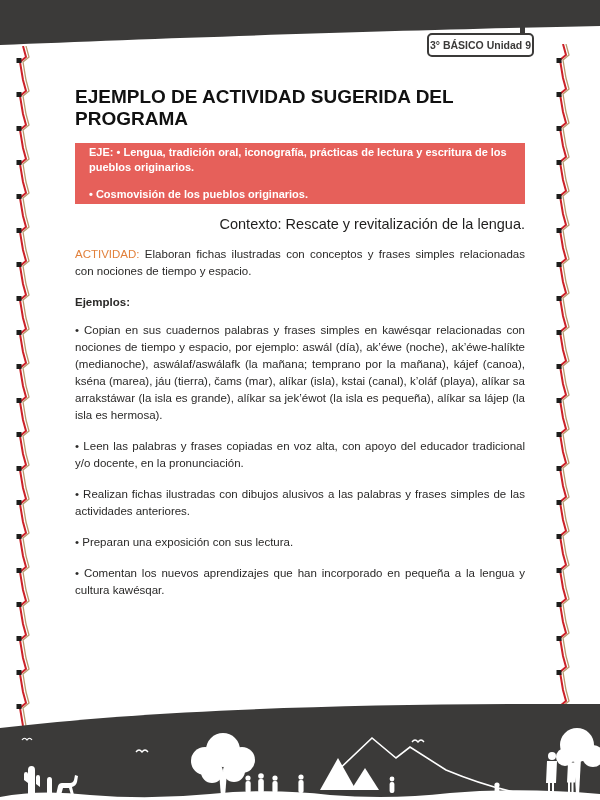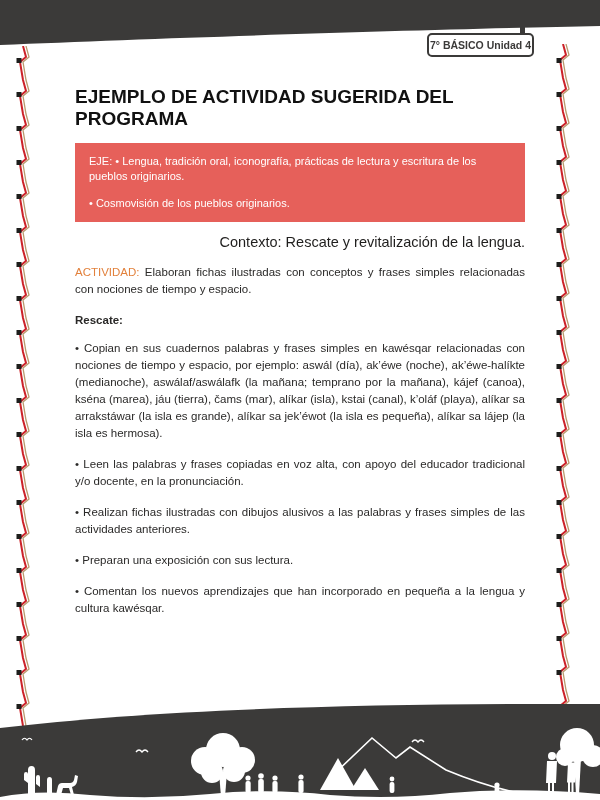--- a/index.html
+++ b/index.html
@@ -21,21 +21,21 @@
   
   .border-left{position:absolute;left:8px;top:46px;width:30px;height:680px;overflow:hidden;}
   .border-right{position:absolute;left:548px;top:44px;width:30px;height:660px;overflow:hidden;}
   
   .content{position:absolute;left:75px;top:86px;width:450px;}
   .doc-title{
     margin:0;font-size:19px;font-weight:bold;color:#111111;
   }
   .eje-box{
     margin-top:13px;background:#e6605a;color:#ffffff;
-    padding:11px 14px;font-size:11px;font-weight:normal;line-height:1.4;
+    padding:2px 14px;font-size:11px;font-weight:bold;line-height:1.4;
   }
   .eje-box p{margin:0;}
   .eje-box p + p{margin-top:11px;}
   .contexto{margin:12px 0 0 0;font-size:14.5px;color:#1f1e1d;text-align:right;}
   .para{margin:14px 0 0 0;font-size:11.5px;line-height:1.48;text-align:justify;}
   .activity-label{color:#e2813c;}
   .examples-heading{margin:16px 0 0 0;font-size:11.5px;font-weight:bold;}
   .bullet{margin:14px 0 0 0;}
   
   .footer{position:absolute;left:0;top:700px;width:600px;height:100px;}
@@ -43,21 +43,21 @@
 </head>
 <body>
 
 <div class="page">
 
   <svg class="top-band" viewBox="0 0 600 60" preserveAspectRatio="none">
     <path d="M0 0 H600 V26 C450 29 180 37 0 45 Z" fill="#3b3a39"></path>
   </svg>
   <div class="badge-stem"></div>
   <div class="unit-badge">
-    <span>7° BÁSICO Unidad 4</span>
+    <span>3° BÁSICO Unidad 9</span>
   </div>
 
   <svg class="border-left" viewBox="0 0 30 680">
     <path d="M15 0 l3 11 l-6 5 l3 18 l3 11 l-6 5 l3 18 l3 11 l-6 5 l3 18 l3 11 l-6 5 l3 18 l3 11 l-6 5 l3 18 l3 11 l-6 5 l3 18 l3 11 l-6 5 l3 18 l3 11 l-6 5 l3 18 l3 11 l-6 5 l3 18 l3 11 l-6 5 l3 18 l3 11 l-6 5 l3 18 l3 11 l-6 5 l3 18 l3 11 l-6 5 l3 18 l3 11 l-6 5 l3 18 l3 11 l-6 5 l3 18 l3 11 l-6 5 l3 18 l3 11 l-6 5 l3 18 l3 11 l-6 5 l3 18 l3 11 l-6 5 l3 18 l3 11 l-6 5 l3 18" fill="none" stroke="#b99a6e" stroke-width="1.3" transform="translate(3,0)"></path>
     <path d="M15 0 l3 11 l-6 5 l3 18 l3 11 l-6 5 l3 18 l3 11 l-6 5 l3 18 l3 11 l-6 5 l3 18 l3 11 l-6 5 l3 18 l3 11 l-6 5 l3 18 l3 11 l-6 5 l3 18 l3 11 l-6 5 l3 18 l3 11 l-6 5 l3 18 l3 11 l-6 5 l3 18 l3 11 l-6 5 l3 18 l3 11 l-6 5 l3 18 l3 11 l-6 5 l3 18 l3 11 l-6 5 l3 18 l3 11 l-6 5 l3 18 l3 11 l-6 5 l3 18 l3 11 l-6 5 l3 18 l3 11 l-6 5 l3 18 l3 11 l-6 5 l3 18 l3 11 l-6 5 l3 18" fill="none" stroke="#cc2229" stroke-width="2"></path>
     <line x1="11" y1="12" x2="11" y2="680" stroke="#1d1d1b" stroke-width="5" stroke-dasharray="5 29"></line>
   </svg>
 
   <svg class="border-right" viewBox="0 0 30 660">
     <path d="M15 0 l3 11 l-6 5 l3 18 l3 11 l-6 5 l3 18 l3 11 l-6 5 l3 18 l3 11 l-6 5 l3 18 l3 11 l-6 5 l3 18 l3 11 l-6 5 l3 18 l3 11 l-6 5 l3 18 l3 11 l-6 5 l3 18 l3 11 l-6 5 l3 18 l3 11 l-6 5 l3 18 l3 11 l-6 5 l3 18 l3 11 l-6 5 l3 18 l3 11 l-6 5 l3 18 l3 11 l-6 5 l3 18 l3 11 l-6 5 l3 18 l3 11 l-6 5 l3 18 l3 11 l-6 5 l3 18 l3 11 l-6 5 l3 18 l3 11 l-6 5 l3 18 l3 11 l-6 5 l3 18" fill="none" stroke="#b99a6e" stroke-width="1.3" transform="translate(3,0)"></path>
@@ -70,21 +70,21 @@
 
     <div class="eje-box">
       <p>EJE: • Lengua, tradición oral, iconografía, prácticas de lectura y escritura de los pueblos originarios.</p>
       <p>• Cosmovisión de los pueblos originarios.</p>
     </div>
 
     <p class="contexto">Contexto: Rescate y revitalización de la lengua.</p>
 
     <p class="para"><span class="activity-label">ACTIVIDAD:</span><span> Elaboran fichas ilustradas con conceptos y frases simples relacionadas con nociones de tiempo y espacio.</span></p>
 
-    <p class="examples-heading">Rescate:</p>
+    <p class="examples-heading">Ejemplos:</p>
 
     <p class="para bullet">• Copian en sus cuadernos palabras y frases simples en kawésqar relacionadas con nociones de tiempo y espacio, por ejemplo: aswál (día), ak’éwe (noche), ak’éwe-halíkte (medianoche), aswálaf/aswálafk (la mañana; temprano por la mañana), kájef (canoa), kséna (marea), jáu (tierra), čams (mar), alíkar (isla), kstai (canal), k’oláf (playa), alíkar sa arrakstáwar (la isla es grande), alíkar sa jek’éwot (la isla es pequeña), alíkar sa lájep (la isla es hermosa).</p>
     <p class="para bullet">• Leen las palabras y frases copiadas en voz alta, con apoyo del educador tradicional y/o docente, en la pronunciación.</p>
     <p class="para bullet">• Realizan fichas ilustradas con dibujos alusivos a las palabras y frases simples de las actividades anteriores.</p>
     <p class="para bullet">• Preparan una exposición con sus lectura.</p>
     <p class="para bullet">• Comentan los nuevos aprendizajes que han incorporado en pequeña a la lengua y cultura kawésqar.</p>
   </div>
 
   <svg class="footer" viewBox="0 0 600 100" preserveAspectRatio="none">
     <path d="M0 28 C150 10 350 3 600 4 L600 100 L0 100 Z" fill="#3b3a39"></path>

